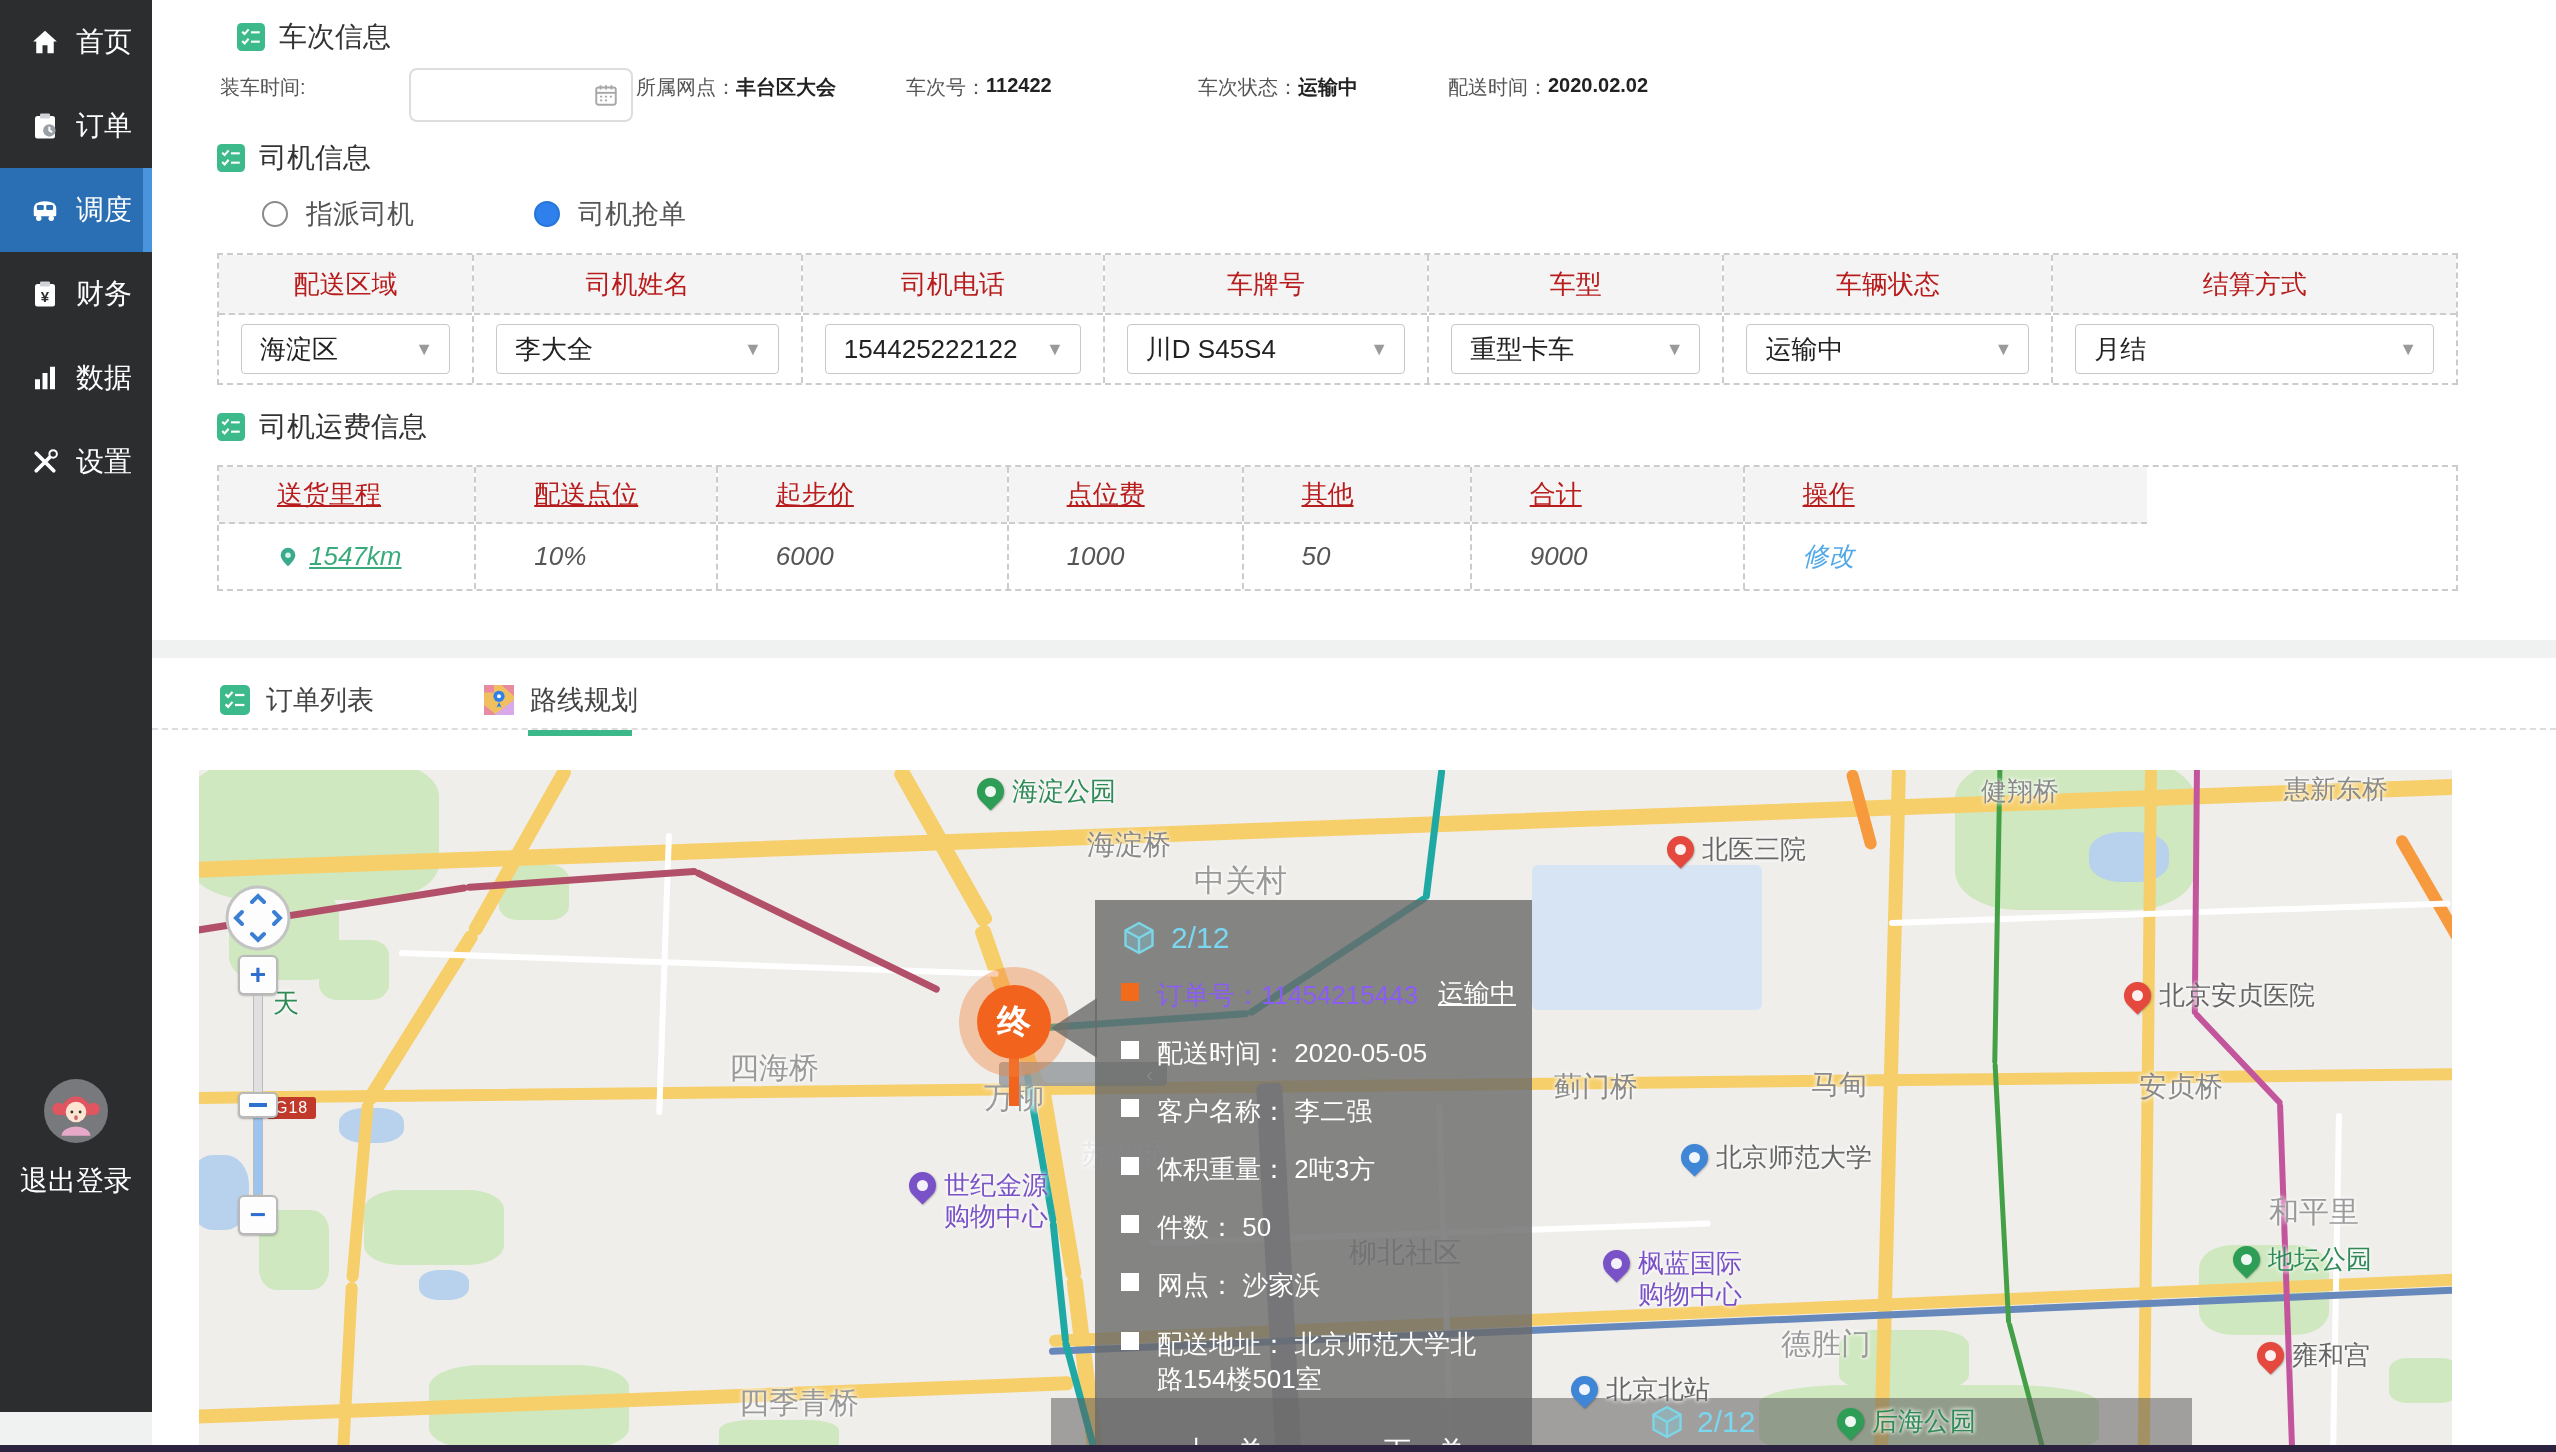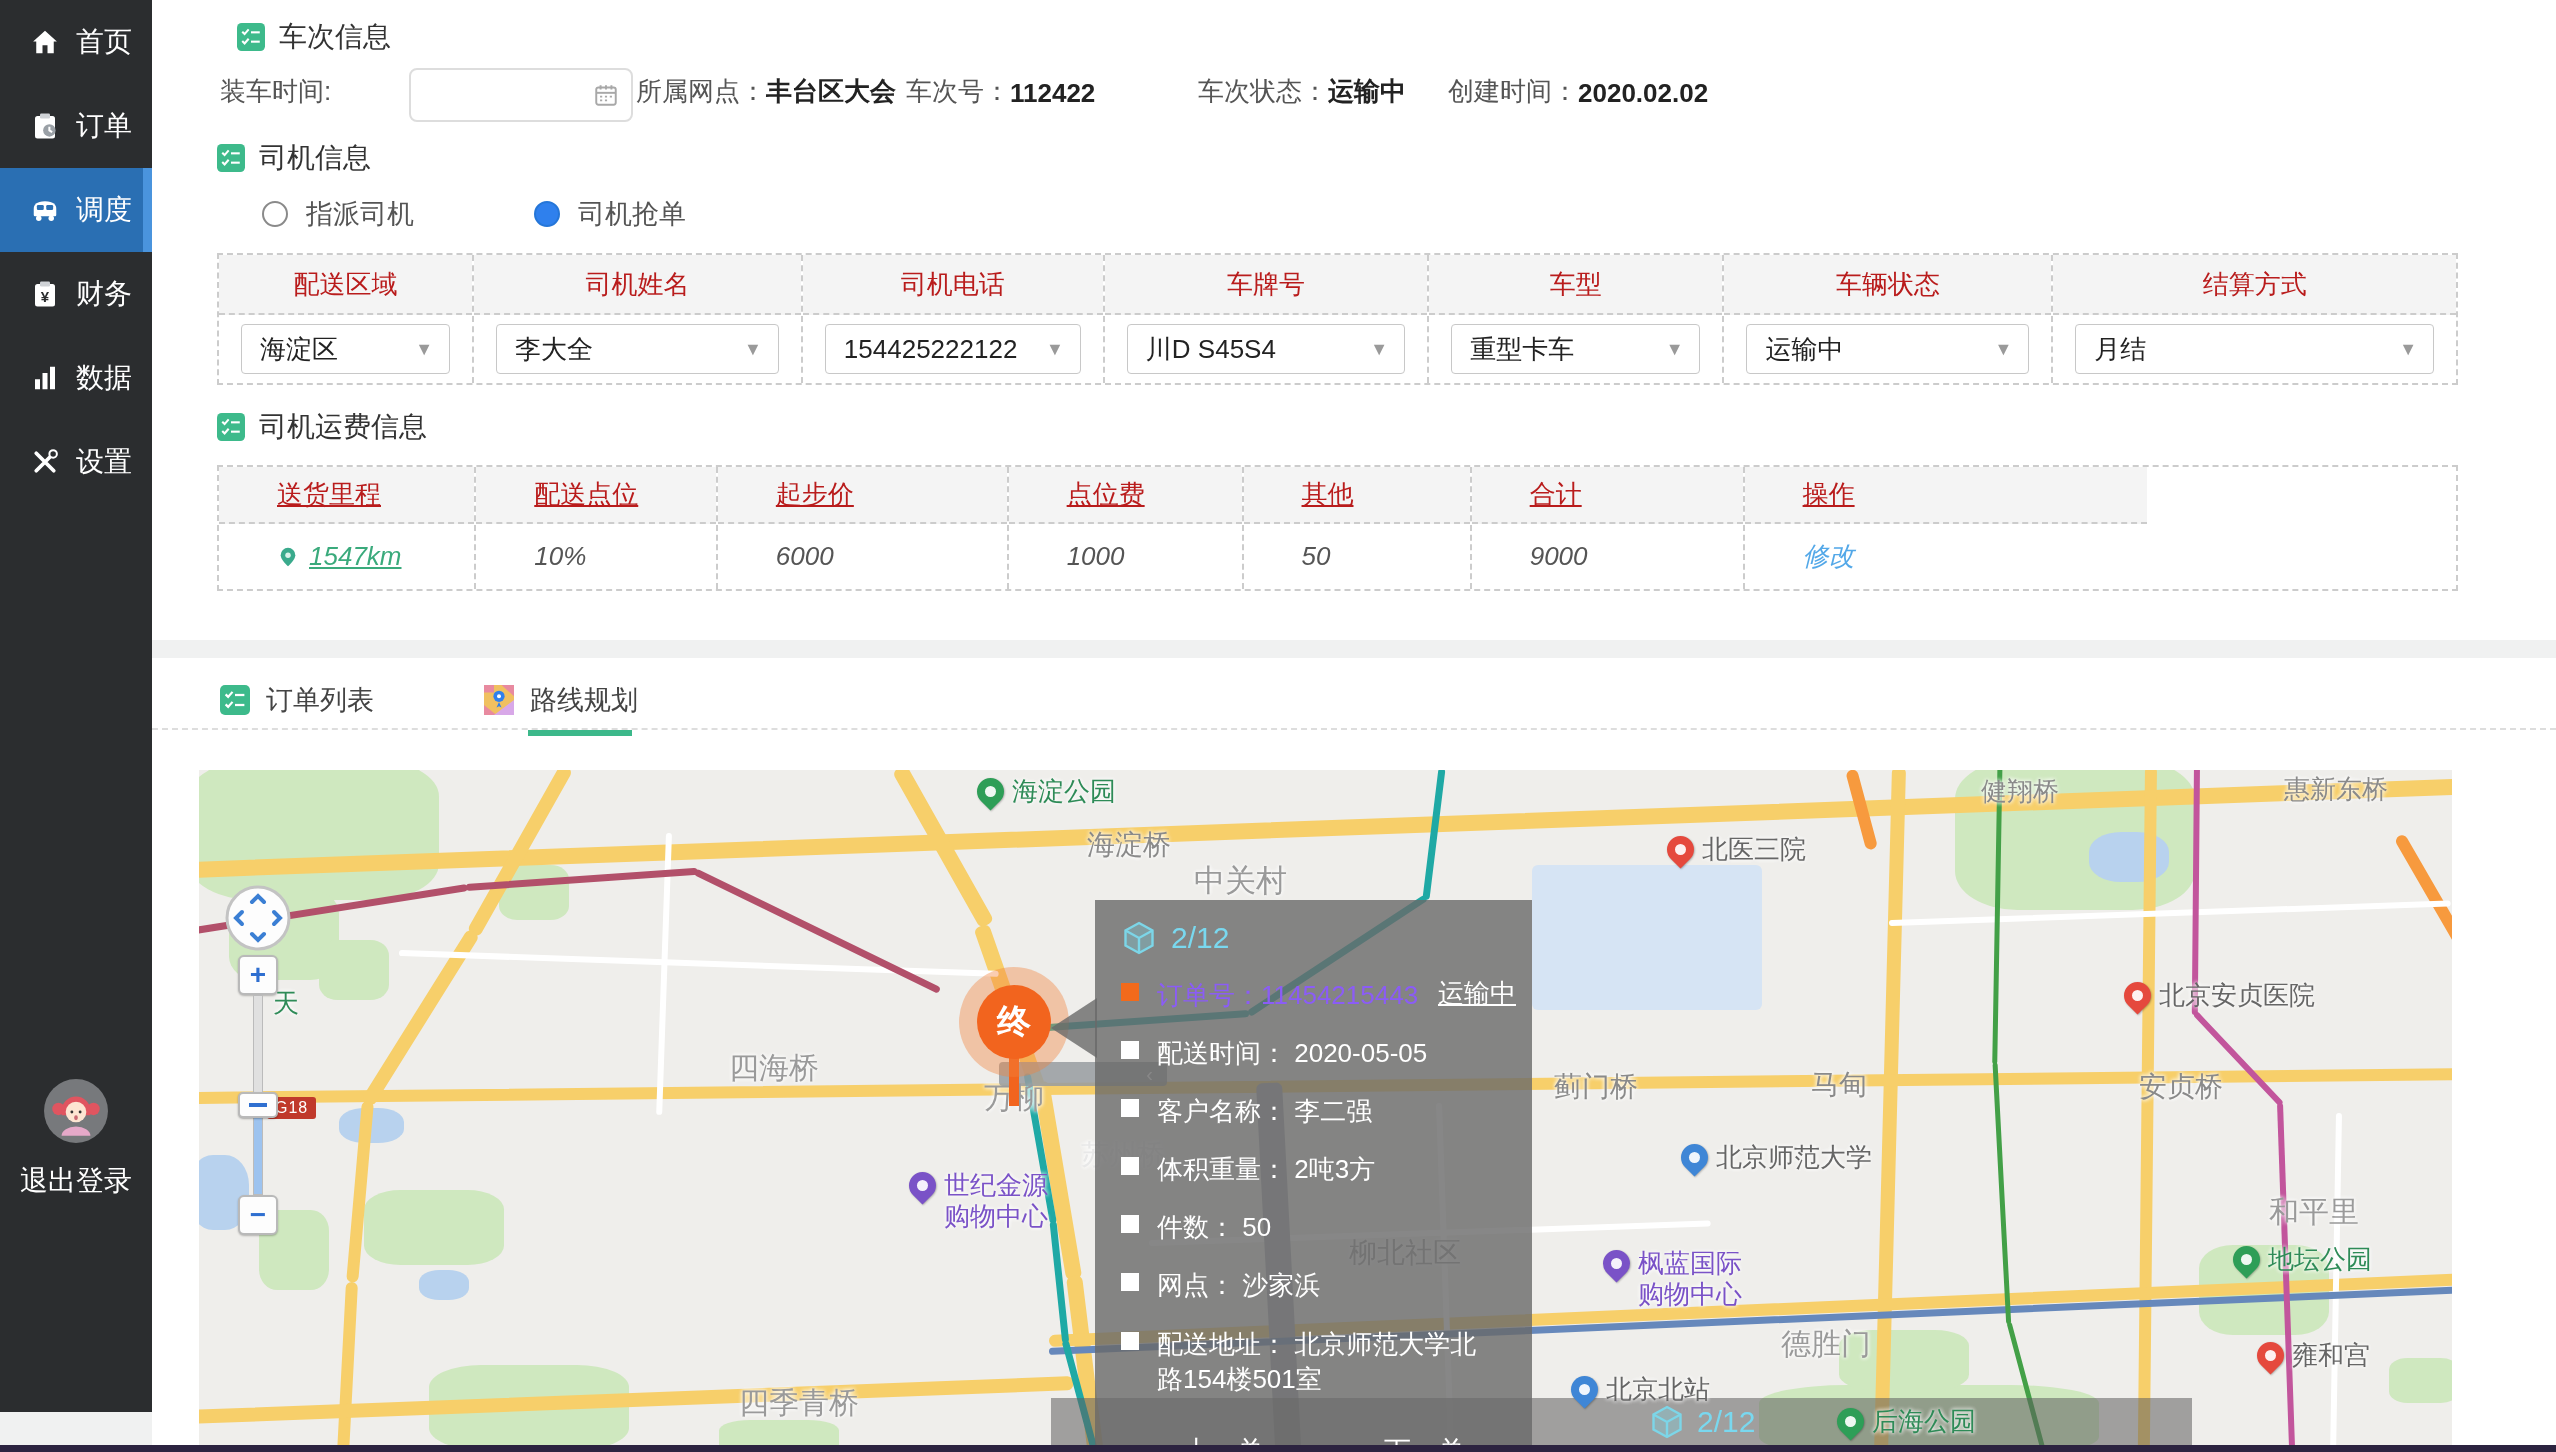--- a/index.html
+++ b/index.html
@@ -24,21 +24,21 @@
   .card { position:absolute; left:152px; width:2404px; background:#fff; }
   .card-top { top:0; height:640px; }
   .gap-band { position:absolute; left:152px; top:640px; width:2404px; height:18px; background:#f0f1f1; }
   .card-map { top:658px; height:794px; }
 
   .sec-head { position:absolute; display:flex; align-items:center; gap:14px;
     font-size:28px; color:#333; }
   .sec-head svg { width:28px; height:28px; }
 
   .info-row { position:absolute; top:74px; left:0; width:100%; height:56px; }
-  .info-item { position:absolute; display:flex; align-items:flex-end; font-size:26px; color:#555; }
+  .info-item { position:absolute; display:flex; align-items:flex-start; font-size:20px; color:#555; }
   .info-item b { color:#222; font-weight:bold; }
   .date-input { position:absolute; left:189px; top:-6px; width:224px; height:54px;
     border:2px solid #ddd; border-radius:8px; background:#fff;
     display:flex; align-items:center; justify-content:flex-end; padding-right:12px; }
 
   .radio-row { position:absolute; top:196px; left:110px; display:flex; gap:120px; }
   .radio-opt { display:flex; align-items:center; gap:18px; font-size:27px; color:#555; cursor:pointer; }
   .radio-dot { width:26px; height:26px; border-radius:50%; border:2px solid #8a8a8a; background:#fff; }
   .radio-dot.on { background:#2f80ed; border-color:#2576d8; }
 
@@ -238,21 +238,21 @@
       </div>
       <div class="info-item" style="left:754px;">
         <span>车次号：</span>
         <b>112422</b>
       </div>
       <div class="info-item" style="left:1046px;">
         <span>车次状态：</span>
         <b>运输中</b>
       </div>
       <div class="info-item" style="left:1296px;">
-        <span>创建时间：</span>
+        <span>配送时间：</span>
         <b>2020.02.02</b>
       </div>
     </div>
 
     <div class="sec-head" style="left:65px; top:139px;">
       <svg viewBox="0 0 24 24">
           <rect width="24" height="24" rx="4" fill="#3dba8b"></rect>
           <path d="M4.5 7.5 6.5 9.5 10 5.5" stroke="#fff" stroke-width="1.8" fill="none"></path>
           <path d="M12 8h7.5" stroke="#fff" stroke-width="1.8"></path>
           <path d="M4.5 15.5 6.5 17.5 10 13.5" stroke="#fff" stroke-width="1.8" fill="none"></path>

